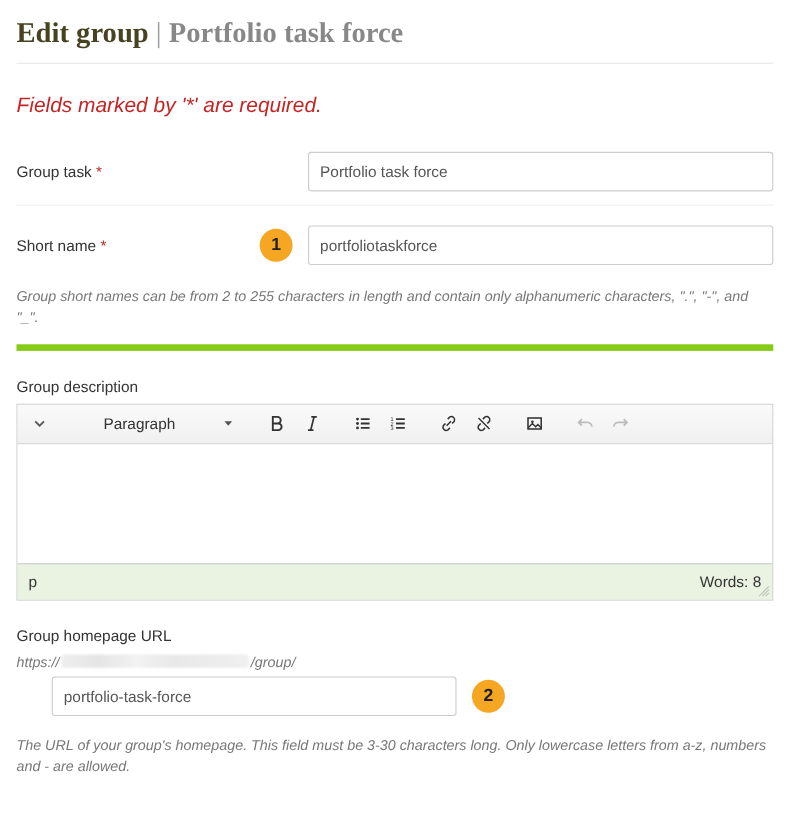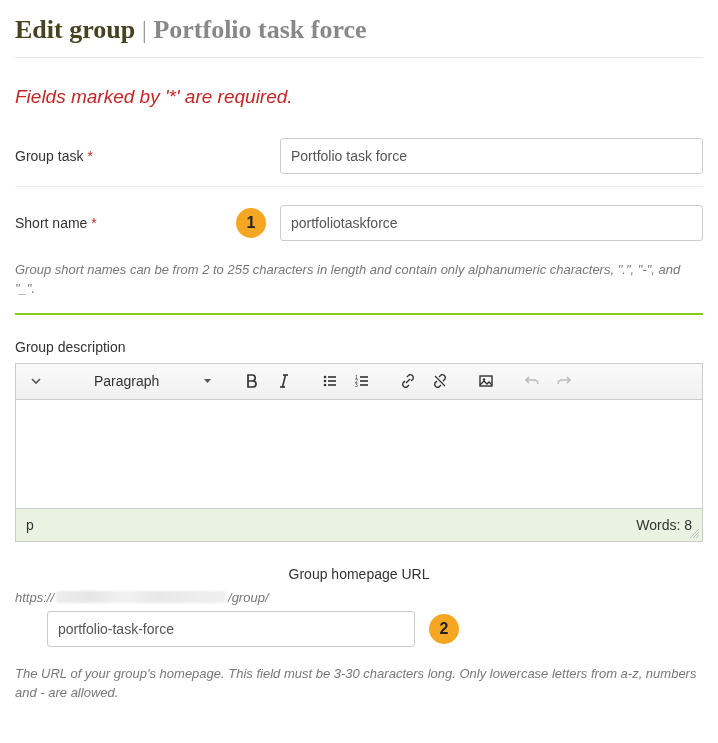--- a/index.html
+++ b/index.html
@@ -51,21 +51,21 @@
       border: 1px solid #ccc;
       border-radius: 3px;
       background: #fff;
     }
     .help-text {
       color: #777;
       font-style: italic;
       font-size: 13px;
       line-height: 1.45;
       padding: 8px 0 14px 0;
-      border-bottom: 2px solid #84cc16;
+      border-bottom: 6px solid #84cc16;
     }
     .help-text.no-border { border-bottom: none; }
     .section-label {
       font-size: 14px;
       color: #333;
       margin-top: 24px;
       margin-bottom: 8px;
     }
     .callout-badge {
       display: inline-flex;
@@ -295,21 +295,21 @@
     <span class="resize-handle">
       <svg width="10" height="10" viewBox="0 0 10 10">
           <line x1="9" y1="3" x2="3" y2="9" stroke="#666"></line>
           <line x1="9" y1="6" x2="6" y2="9" stroke="#666"></line>
           <line x1="9" y1="0" x2="0" y2="9" stroke="#666"></line>
         </svg>
     </span>
   </div>
 </div>
 
-<div class="section-label" style="text-align:center;">Group homepage URL</div>
+<div class="section-label" style="">Group homepage URL</div>
 <div class="url-prefix">
   <span>https://</span>
   <span class="blurred"></span>
   <span>/group/</span>
 </div>
 <div class="url-row">
   <input type="text" class="url-input" value="portfolio-task-force" style="">
   <span class="callout-badge badge-2">2</span>
 </div>
 <p class="help-text no-border" style="margin-top:10px;">The URL of your group's homepage. This field must be 3-30 characters long. Only lowercase letters from a-z, numbers and - are allowed.</p>

